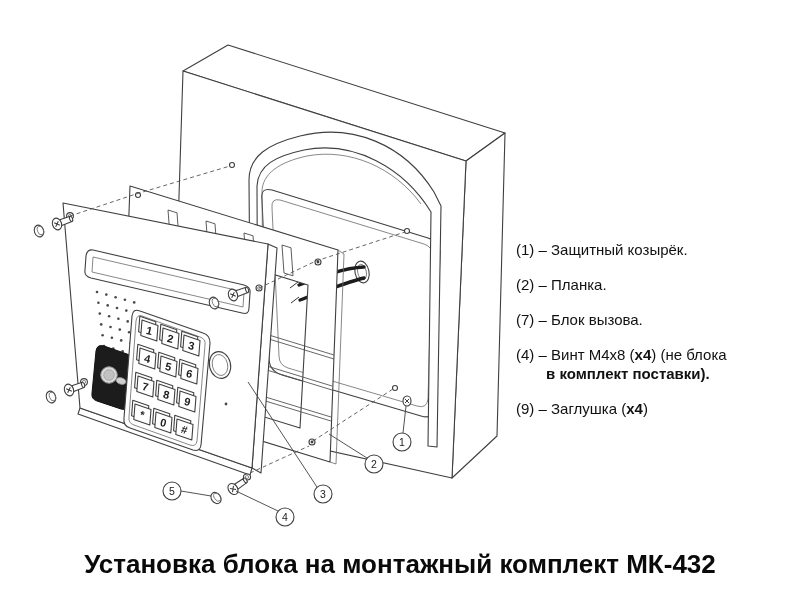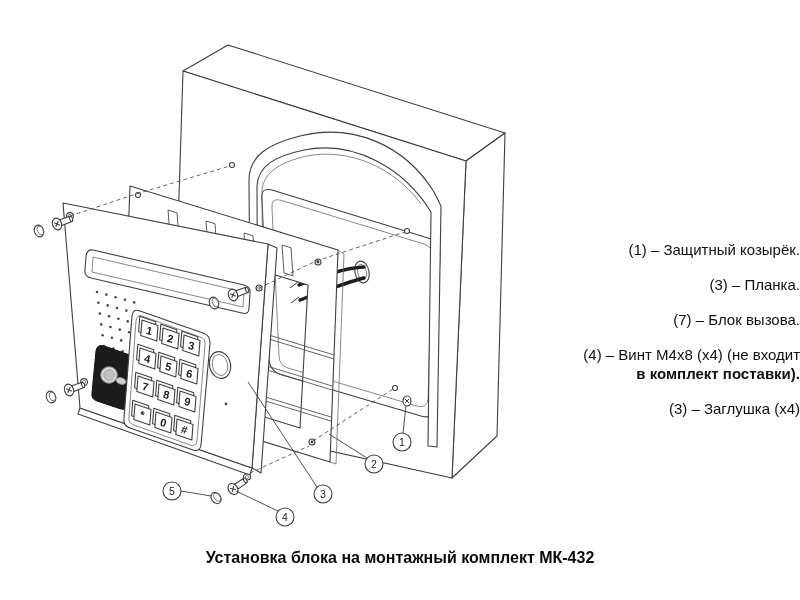--- a/index.html
+++ b/index.html
@@ -9,25 +9,25 @@
   .ln{fill:#fff;stroke:#3f3f3f;stroke-width:1.1;stroke-linejoin:round;stroke-linecap:round;}
   .thin{fill:none;stroke:#6a6a6a;stroke-width:0.8;}
   .dash{fill:none;stroke:#555;stroke-width:0.9;stroke-dasharray:4 3;}
   .leader{fill:none;stroke:#3f3f3f;stroke-width:0.9;}
   .wire{fill:none;stroke:#1c1c1c;stroke-width:3.4;stroke-linecap:round;}
   .callout-num{font-family:"Liberation Sans",sans-serif;font-size:10.5px;fill:#222;
                text-anchor:middle;}
   .keytxt{font-family:"Liberation Sans",sans-serif;font-size:11px;font-weight:bold;fill:#222;
           text-anchor:middle;}
   #legend{position:absolute;left:516px;top:240px;width:284px;font-size:15px;line-height:19px;}
-  .legend-item{margin-bottom:16px;text-align:right;}
+  .legend-item{margin-bottom:16px;}
   .legend-line.indent{padding-left:30px;font-weight:bold;}
-  .legend-line .bold{font-weight:normal;}
+  .legend-line .bold{font-weight:bold;}
   #caption{position:absolute;left:0;right:0;top:549px;text-align:center;
-           font-size:16px;font-weight:bold;color:#0a0a0a;}
+           font-size:26px;font-weight:bold;color:#0a0a0a;}
 </style>
 </head>
 <body>
 
 <div id="stage">
 
   <svg id="diagram-svg" width="800" height="600" viewBox="0 0 800 600" xmlns="http://www.w3.org/2000/svg">
 
     <defs>
       <g id="def-screw">
@@ -274,28 +274,28 @@
         <text class="callout-num" x="172" y="494.7">5</text>
         </g>
     </g>
   </svg>
 
   <div id="legend">
       <div class="legend-item">
         <div class="legend-line"><span>(1) – Защитный козырёк.</span></div>
       </div>
       <div class="legend-item">
-        <div class="legend-line"><span>(3) – Планка.</span></div>
+        <div class="legend-line"><span>(2) – Планка.</span></div>
       </div>
       <div class="legend-item">
         <div class="legend-line"><span>(7) – Блок вызова.</span></div>
       </div>
       <div class="legend-item">
-        <div class="legend-line"><span>(4) – Винт М4х8 (</span><span class="bold">х4</span><span>) (не входит</span></div>
+        <div class="legend-line"><span>(4) – Винт М4х8 (</span><span class="bold">х4</span><span>) (не блока</span></div>
         <div class="legend-line indent"><span>в комплект поставки).</span></div>
       </div>
       <div class="legend-item">
-        <div class="legend-line"><span>(3) – Заглушка (</span><span class="bold">х4</span><span>)</span></div>
+        <div class="legend-line"><span>(9) – Заглушка (</span><span class="bold">х4</span><span>)</span></div>
       </div>
     </div>
 
   <div id="caption">Установка блока на монтажный комплект МК-432</div>
 </div>
 
 </body></html>

